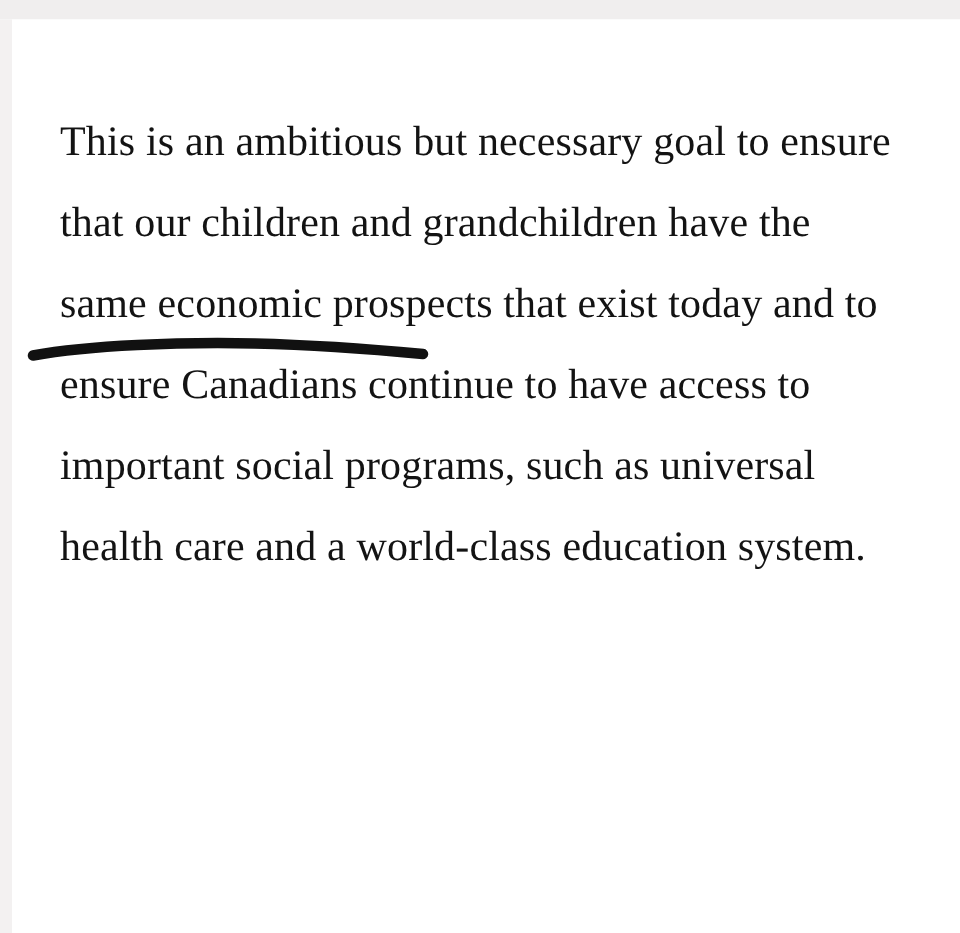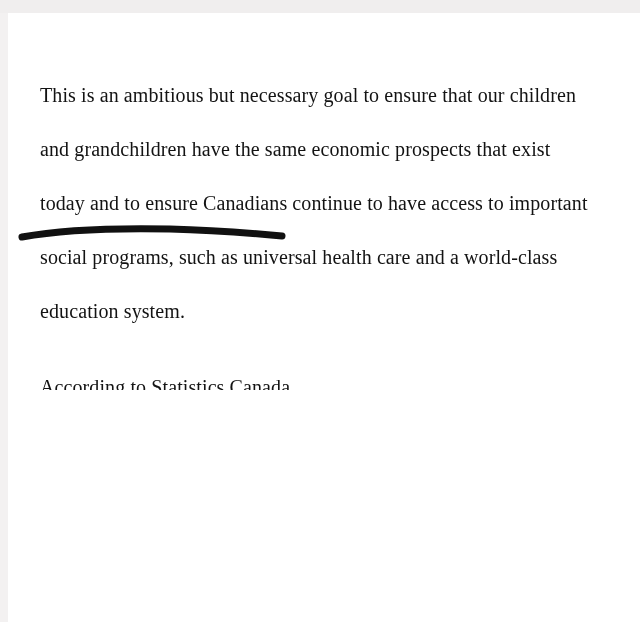--- a/index.html
+++ b/index.html
@@ -39,21 +39,21 @@
     background: #ffffff;
   }
   .text-column {
     position: absolute;
     top: 55px;
     left: 32px;
     width: 560px;
   }
   .para {
     font-family: "Liberation Serif", serif;
-    font-size: 20px;
+    font-size: 28px;
     line-height: 54px;
     color: #131313;
     margin: 0;
     letter-spacing: 0.1px;
   }
   .para + .para {
     margin-top: 22px;
   }
   .para-clipped {
     overflow: hidden;
@@ -70,19 +70,18 @@
 </style>
 </head>
 <body>
 
 <div class="page-top-band"></div>
 <div class="left-edge-band"></div>
 
 <div class="doc-body">
   <div class="text-column">
     <p class="para">This is an ambitious but necessary goal to ensure that our children and grandchildren have the same economic prospects that exist today and to ensure Canadians continue to have access to important social programs, such as universal health care and a world-class education system.</p>
-    <p class="para para-clipped">According to Statistics Canada,</p>
   </div>
 </div>
 
 <svg class="annotation-layer" viewBox="0 0 640 622" width="640" height="622">
   <path d="M 22 237 C 60 230, 120 228, 170 229 C 210 230, 250 233, 282 236" fill="none" stroke="#111111" stroke-width="7" stroke-linecap="round" stroke-linejoin="round"></path>
 </svg>
 
 </body></html>

